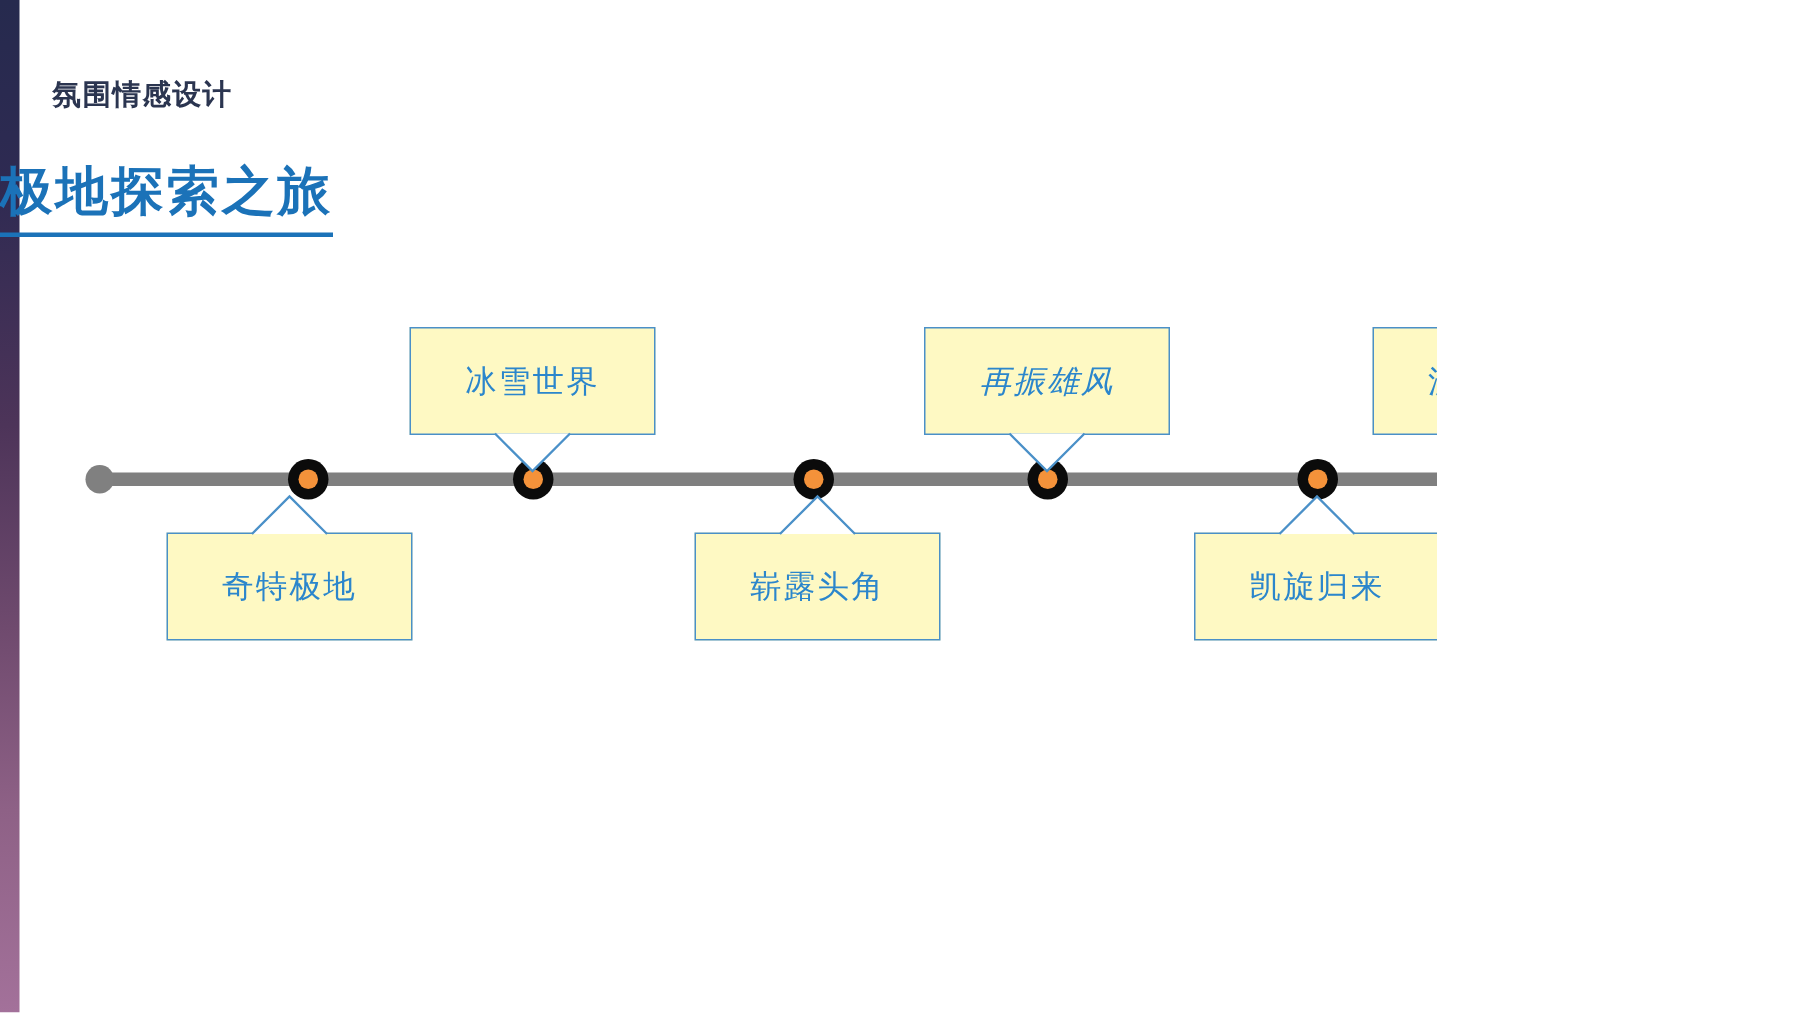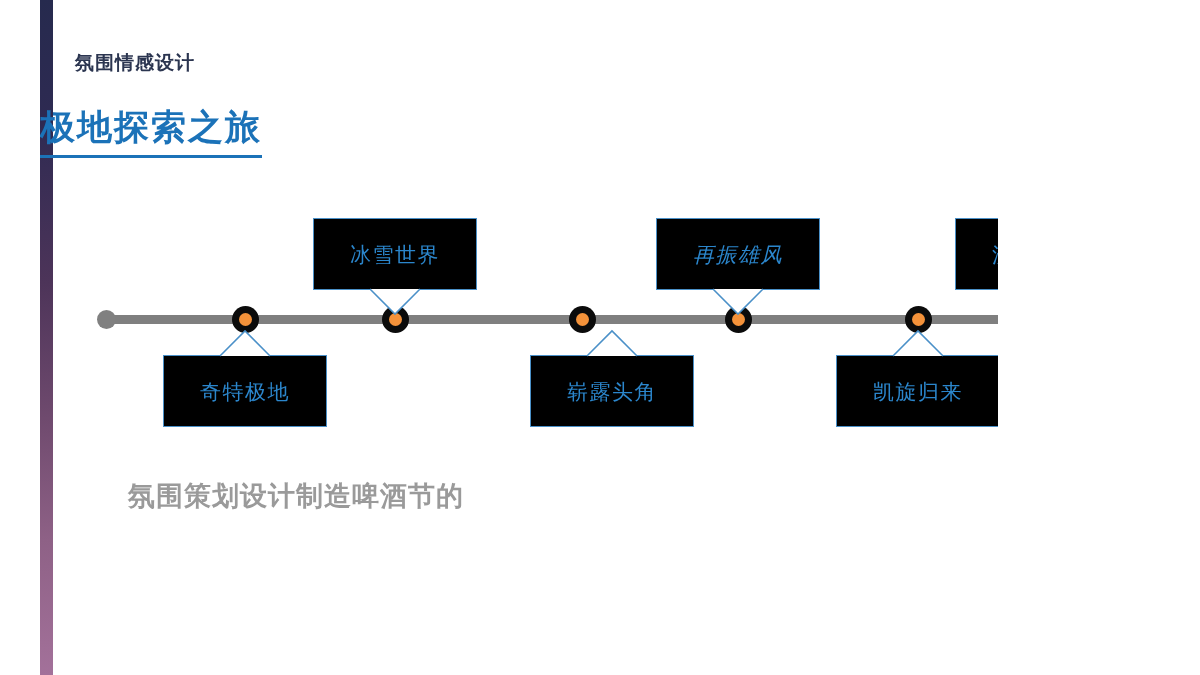--- a/index.html
+++ b/index.html
@@ -3,21 +3,21 @@
 <meta charset="utf-8">
 <style>
   html,body{margin:0;padding:0;}
   body{
     width:1200px;height:675px;
     background:#ffffff;
     font-family:"Liberation Sans","DejaVu Sans",sans-serif;
     overflow:hidden;
     position:relative;
   }
-  #slide{position:absolute;left:0;top:0;width:958px;height:675px;background:#fff;overflow:hidden;margin-left:40px;}
+  #slide{position:absolute;left:0;top:0;width:958px;height:675px;background:#fff;overflow:hidden;}
 
   
   .edge-strip{
     position:absolute;left:0;top:0;width:13px;height:675px;
     background:linear-gradient(180deg,#262a4e 0%,#2e2a52 18%,#4d3459 42%,#6f4a6e 62%,#8e6186 80%,#a3719a 100%);
   }
 
   
   .section-label{
     position:absolute;left:35px;top:50px;
@@ -68,21 +68,21 @@
   .callout{
     position:absolute;
     width:164px;height:72px;
     margin-left:-82px;
     box-sizing:border-box;
   }
   .callout .box{
     position:absolute;left:0;top:0;
     width:164px;height:72px;
     border:1.6px solid #4a90c8;
-    background:#000000;
+    background:#fef9c3;
     box-sizing:border-box;
     display:flex;align-items:center;justify-content:center;
   }
   .callout .label{
     font-size:21px;color:#2b86cc;letter-spacing:1.5px;
     white-space:nowrap;line-height:1;
   }
   .callout .tail{
     position:absolute;left:50%;margin-left:-26px;
     width:52px;height:26px;
@@ -143,39 +143,39 @@
           <div class="core"></div>
         </div>
         <div class="marker" style="left: 878px;">
           <div class="core"></div>
         </div>
         <div class="marker" style="left: 997px;">
           <div class="core"></div>
         </div>
       </div>
     <div id="callouts-host">
-        <div class="callout down" style="left: 205px; top: 355px; text-align: right;">
+        <div class="callout down" style="left: 193px; top: 355px; text-align: right;">
           <div class="box">
             <span class="label">奇特极地</span>
           </div>
           <svg class="tail" width="52" height="27" viewBox="0 0 52 27">
             <path d="M0,27 L52,27 L26,1 Z" fill="#ffffff" stroke="none"></path>
             <path d="M0,27 L26,1 L52,27" fill="none" stroke="#4a90c8" stroke-width="1.6" stroke-linejoin="miter"></path>
           </svg>
         </div>
         <div class="callout up" style="left: 355px; top: 218px;">
           <div class="box">
             <span class="label">冰雪世界</span>
           </div>
           <svg class="tail" width="52" height="27" viewBox="0 0 52 27">
             <path d="M0,0 L52,0 L26,26 Z" fill="#ffffff" stroke="none"></path>
             <path d="M0,0 L26,26 L52,0" fill="none" stroke="#4a90c8" stroke-width="1.6" stroke-linejoin="miter"></path>
           </svg>
         </div>
-        <div class="callout down" style="left: 572px; top: 355px;">
+        <div class="callout down" style="left: 545px; top: 355px;">
           <div class="box">
             <span class="label">崭露头角</span>
           </div>
           <svg class="tail" width="52" height="27" viewBox="0 0 52 27">
             <path d="M0,27 L52,27 L26,1 Z" fill="#ffffff" stroke="none"></path>
             <path d="M0,27 L26,1 L52,27" fill="none" stroke="#4a90c8" stroke-width="1.6" stroke-linejoin="miter"></path>
           </svg>
         </div>
         <div class="callout up" style="left: 698px; top: 218px; font-style: italic;">
           <div class="box">
@@ -201,17 +201,16 @@
           </div>
           <svg class="tail" width="52" height="27" viewBox="0 0 52 27">
             <path d="M0,0 L52,0 L26,26 Z" fill="#ffffff" stroke="none"></path>
             <path d="M0,0 L26,26 L52,0" fill="none" stroke="#4a90c8" stroke-width="1.6" stroke-linejoin="miter"></path>
           </svg>
         </div>
       </div>
   </div>
 
   <div class="headline">
-    <span class="lead">氛围策划设计制造啤酒节的</span>
   </div>
 
 
 </div>
 
 </body></html>

